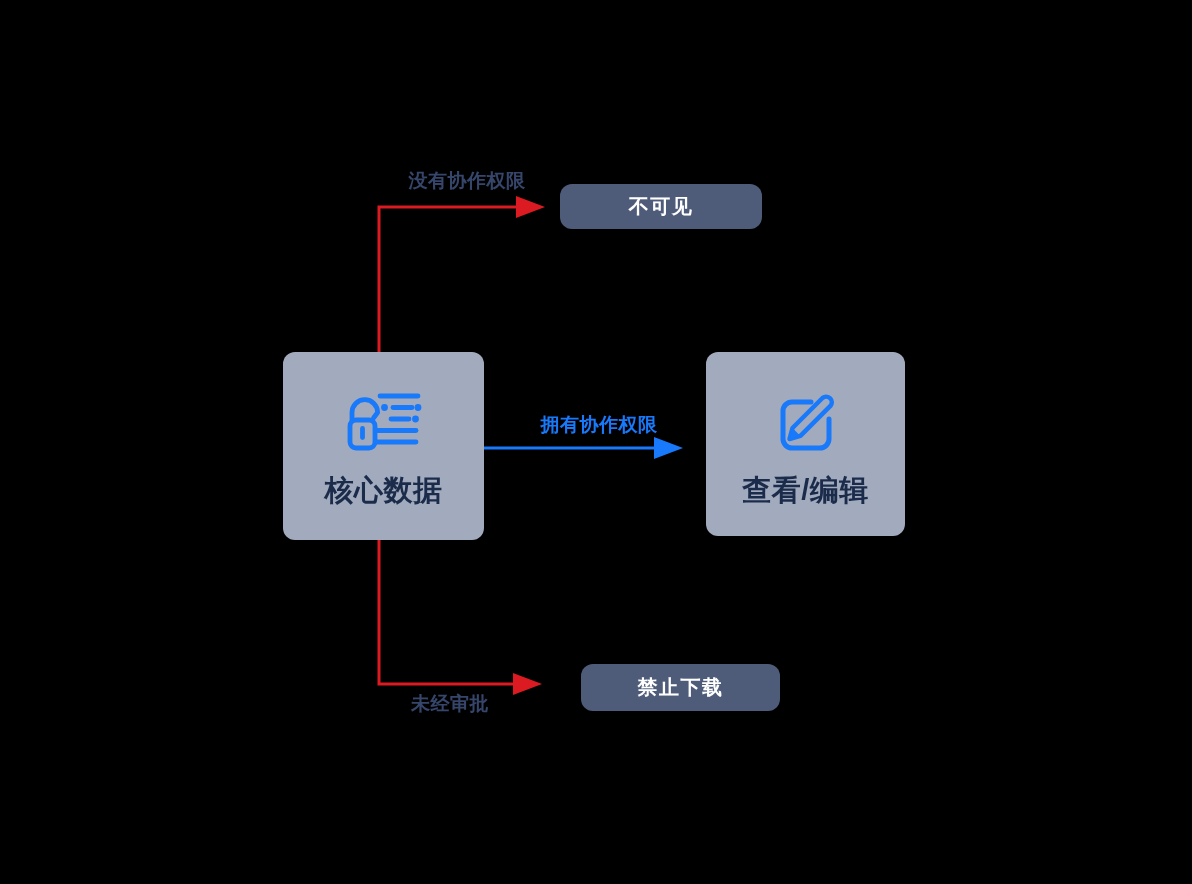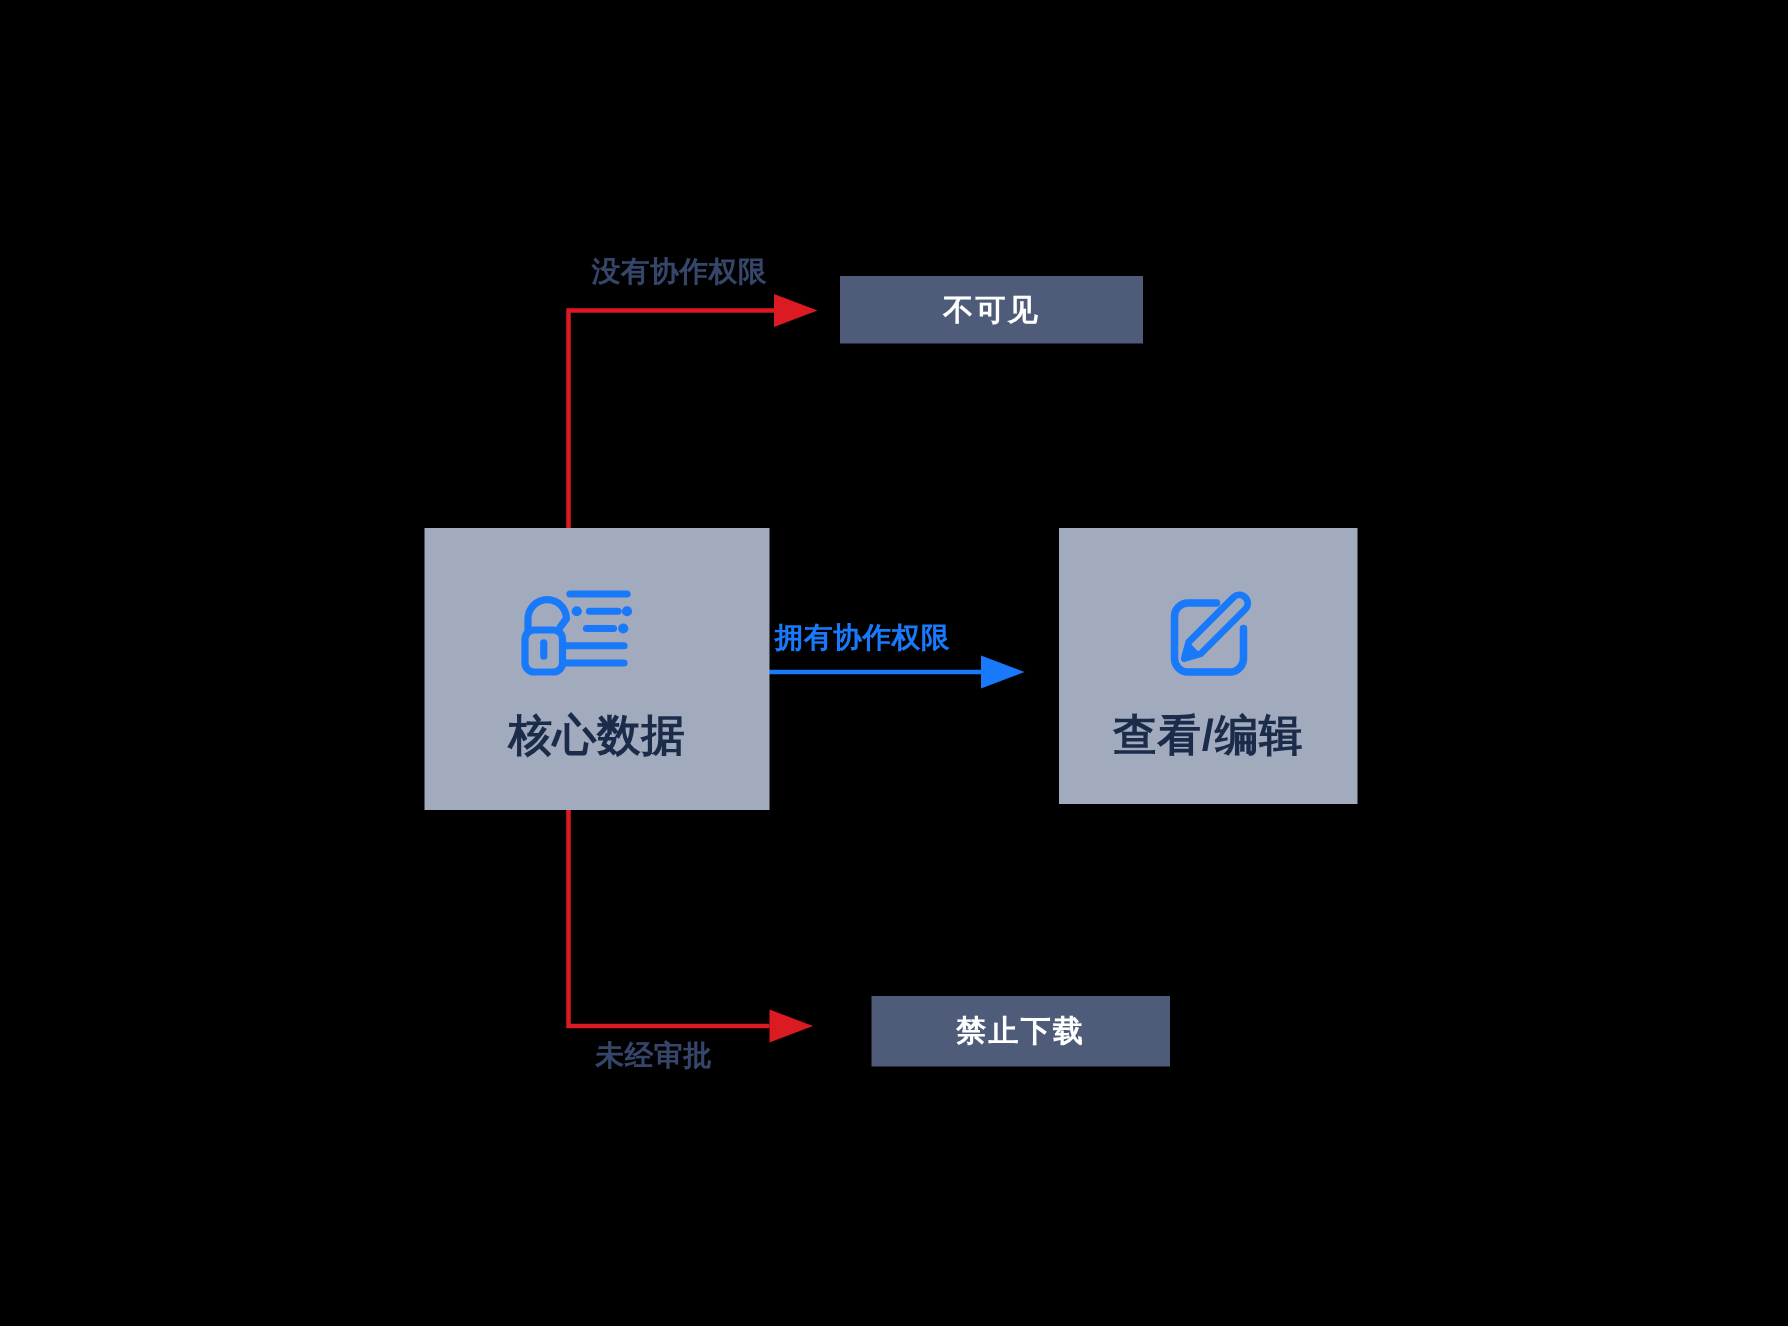--- a/index.html
+++ b/index.html
@@ -19,21 +19,21 @@
     position: absolute;
     left: 0; top: 0;
     width: 1192px; height: 884px;
   }
   .edges .line { fill: none; stroke-width: 3; }
   .edges .line.red  { stroke: var(--arrow-red); }
   .edges .line.blue { stroke: var(--accent-blue); }
   .edges .head.red  { fill: var(--arrow-red); }
   .edges .head.blue { fill: var(--accent-blue); }
 
-  .node { position: absolute; box-sizing: border-box; }
+  .node { position: absolute; box-sizing: border-box; border-radius: 12px; }
   .node.light { background: var(--node-light-bg); }
   .node.dark  {
     background: var(--node-dark-bg);
     display: flex; align-items: center; justify-content: center;
   }
   .node-icon { position: absolute; }
   .node-label {
     position: absolute;
     left: 0; width: 100%;
     text-align: center;
@@ -49,22 +49,22 @@
     letter-spacing: 1.5px;
   }
   .edge-label {
     position: absolute;
     transform: translateX(-50%);
     white-space: nowrap;
     font-weight: bold;
     font-size: 19px;
     letter-spacing: 0.5px;
   }
-  .edge-label.navy { color: var(--label-text); }
-  .edge-label.blue { color: var(--accent-blue); }
+  .edge-label.navy { color: var(--label-text); margin-left: 14px; }
+  .edge-label.blue { color: var(--accent-blue); margin-left: 24px; }
 </style>
 </head>
 <body>
 
 <div class="canvas">
 
   <svg class="edges" viewBox="0 0 1192 884" aria-hidden="true">
     <g>
       <polyline class="line red" points="379,352 379,207 516,207"></polyline>
       <polygon class="head red" points="516,196 545,207 516,218"></polygon>
@@ -72,21 +72,21 @@
     <g>
       <line class="line blue" x1="484" y1="448" x2="654" y2="448"></line>
       <polygon class="head blue" points="654,437 683,448 654,459"></polygon>
     </g>
     <g>
       <polyline class="line red" points="379,540 379,684 513,684"></polyline>
       <polygon class="head red" points="513,673 542,684 513,695"></polygon>
     </g>
   </svg>
 
-  <div class="node light" style="left:283px; top:352px; width:230px; height:188px;text-decoration:underline;">
+  <div class="node light" style="left:283px; top:352px; width:201px; height:188px;text-decoration:underline;">
     <svg class="node-icon" style="left:63px; top:40px; width:76px; height:60px;" viewBox="0 0 76 60" aria-hidden="true">
       <g fill="none" stroke="var(--accent-blue)" stroke-width="4.8" stroke-linecap="round" stroke-linejoin="round">
         <path d="M6 29 V20.5 A12.8 12.8 0 0 1 31.6 20.5 L27.5 26"></path>
         <rect x="4" y="28" width="25" height="28" rx="6"></rect>
         <line x1="16.5" y1="36.5" x2="16.5" y2="45.5"></line>
         <line x1="34" y1="4" x2="72" y2="4"></line>
         <line x1="47" y1="15.5" x2="66" y2="15.5"></line>
         <line x1="45" y1="27" x2="63" y2="27"></line>
         <line x1="30" y1="38.5" x2="70" y2="38.5"></line>
         <line x1="30" y1="50" x2="70" y2="50"></line>

